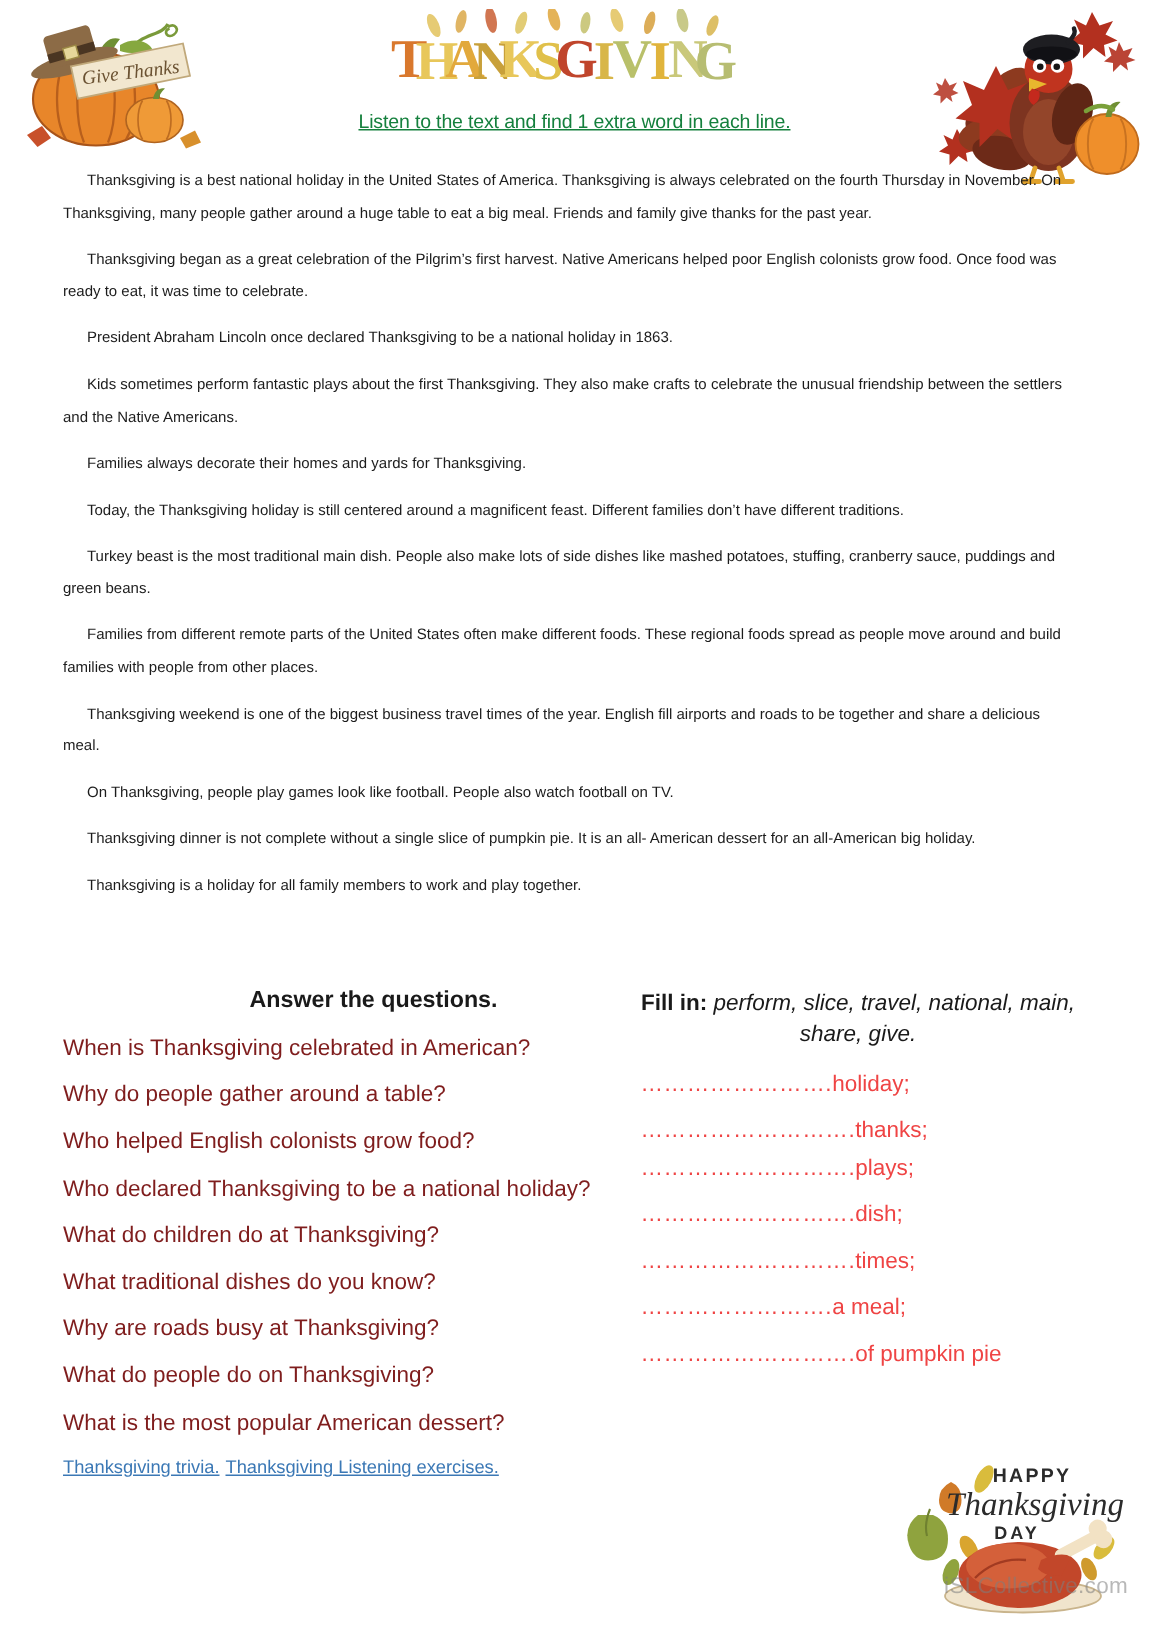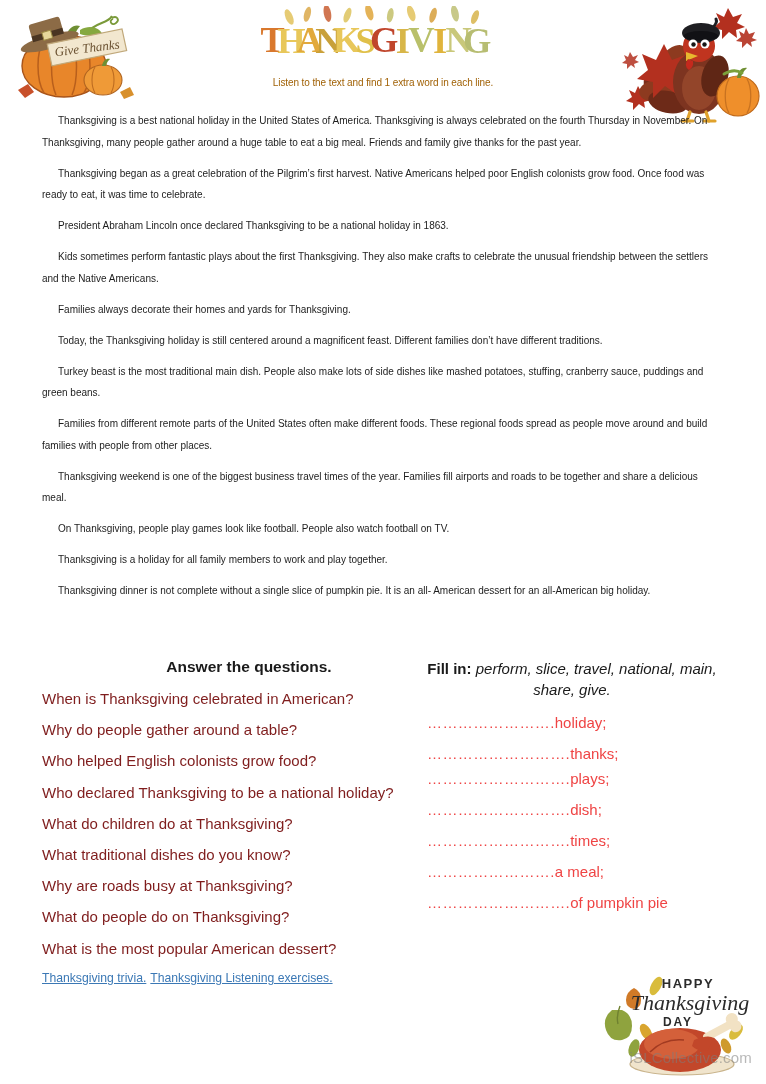--- a/index.html
+++ b/index.html
@@ -35,22 +35,23 @@
     left: 0; right: 0; top: 6px;
     text-align: center;
   }
   .title-svg { display: inline-block; }
   .subtitle-wrap {
     position: absolute;
     left: 0; right: 0; top: 72px;
     text-align: center;
   }
   .subtitle-link {
-    font-size: 10px;
-    color: #a16207;
+    font-size: 13px;
+    color: #15803d;
+    text-decoration: underline;
     font-family: "Liberation Sans", sans-serif;
     letter-spacing: -0.1px;
     cursor: pointer;
   }
 
   
   .article {
     position: absolute;
     top: 110px;
     left: 42px;
@@ -289,24 +290,24 @@
 
 <div class="article">
   <p class="para">Thanksgiving is a best national holiday in the United States of America. Thanksgiving is always celebrated on the fourth Thursday in November. On Thanksgiving, many people gather around a huge table to eat a big meal. Friends and family give thanks for the past year.</p>
   <p class="para">Thanksgiving began as a great celebration of the Pilgrim’s first harvest. Native Americans helped poor English colonists grow food. Once food was ready to eat, it was time to celebrate.</p>
   <p class="para">President Abraham Lincoln once declared Thanksgiving to be a national holiday in 1863.</p>
   <p class="para">Kids sometimes perform fantastic plays about the first Thanksgiving. They also make crafts to celebrate the unusual friendship between the settlers and the Native Americans.</p>
   <p class="para">Families always decorate their homes and yards for Thanksgiving.</p>
   <p class="para"> Today, the Thanksgiving holiday is still centered around a magnificent feast. Different families don’t have different traditions.</p>
   <p class="para">Turkey beast is the most traditional main dish. People also make lots of side dishes like mashed potatoes, stuffing, cranberry sauce, puddings and green beans.</p>
   <p class="para">Families from different remote parts of the United States often make different foods. These regional foods spread as people move around and build families with people from other places.</p>
-  <p class="para"> Thanksgiving weekend is one of the biggest business travel times of the year. Families fill airports and roads to be together and share a delicious meal.</p>
+  <p class="para"> Thanksgiving weekend is one of the biggest business travel times of the year. English fill airports and roads to be together and share a delicious meal.</p>
   <p class="para">On Thanksgiving, people play games look like football. People also watch football on TV.</p>
+  <p class="para">Thanksgiving dinner is not complete without a single slice of pumpkin pie. It is an all- American dessert for an all-American big holiday.</p>
   <p class="para">Thanksgiving is a holiday for all family members to work and play together.</p>
-  <p class="para">Thanksgiving dinner is not complete without a single slice of pumpkin pie. It is an all- American dessert for an all-American big holiday.</p>
 </div>
 
 <div class="exercise">
 
   <div class="col-left">
     <div class="q-heading">Answer the questions.</div>
 
     <div class="q-item">When is Thanksgiving celebrated in American?</div>
     <div class="q-item">Why do people gather around a table?</div>
     <div class="q-item">Who helped English colonists grow food?</div>

